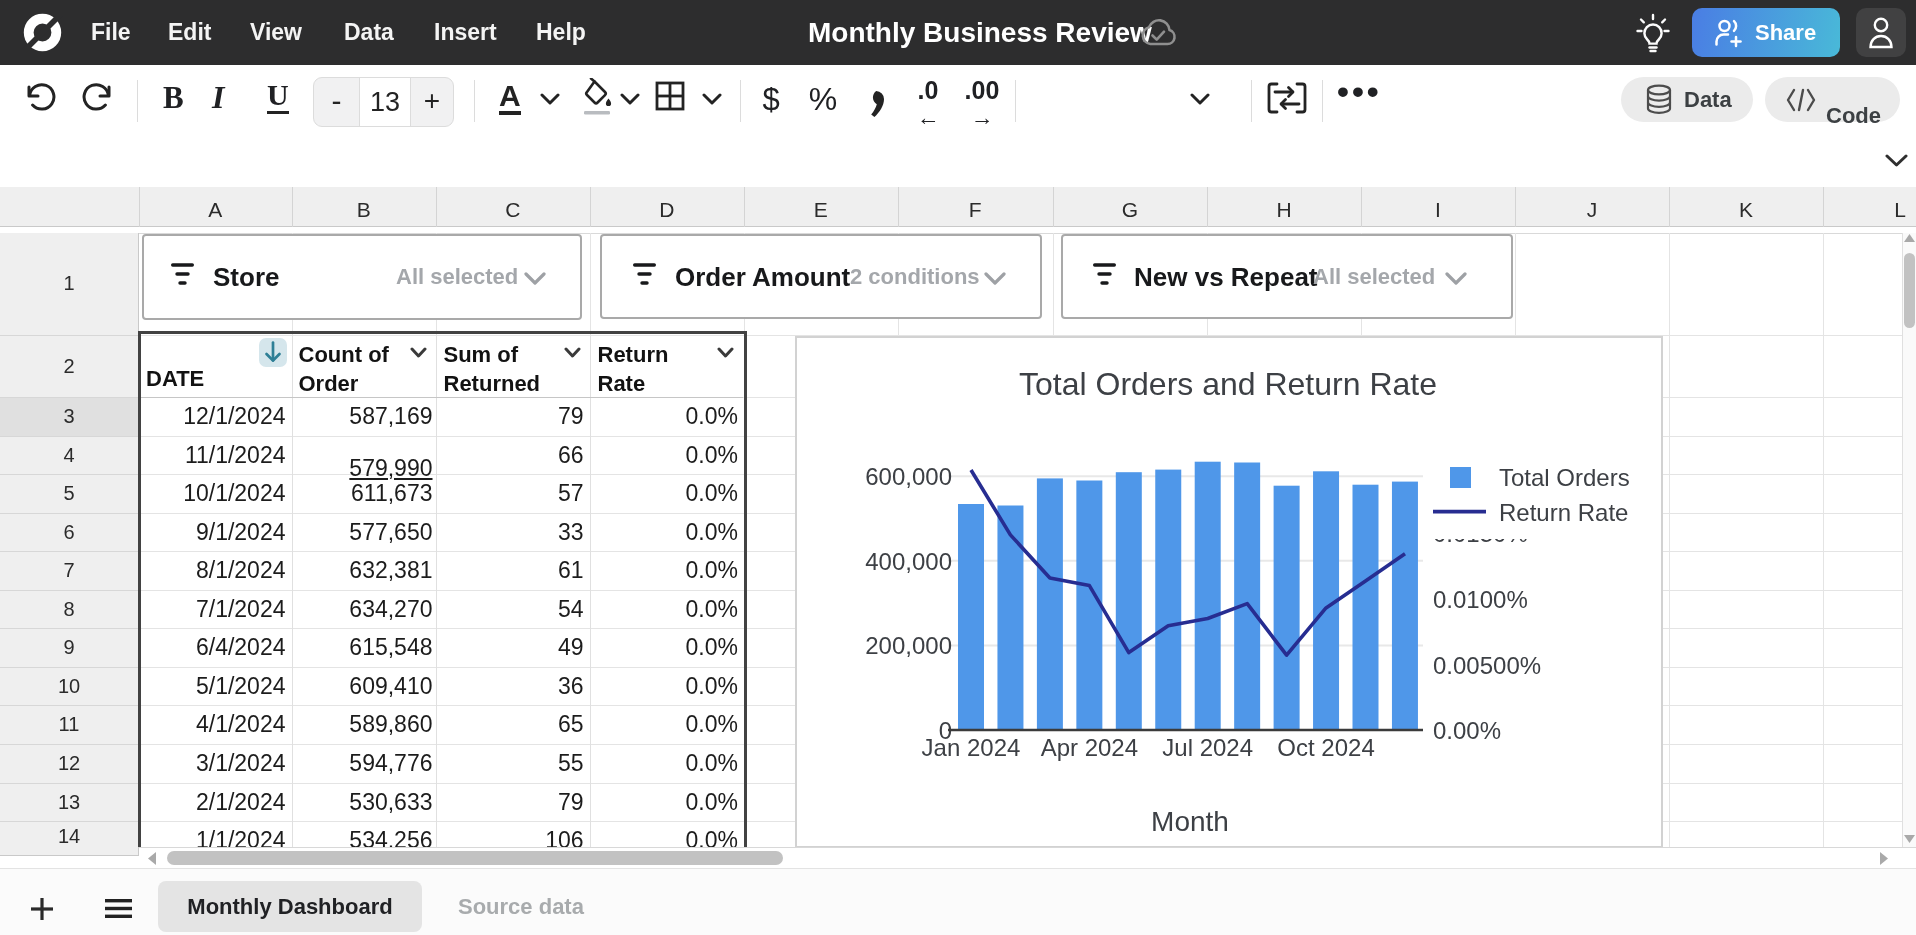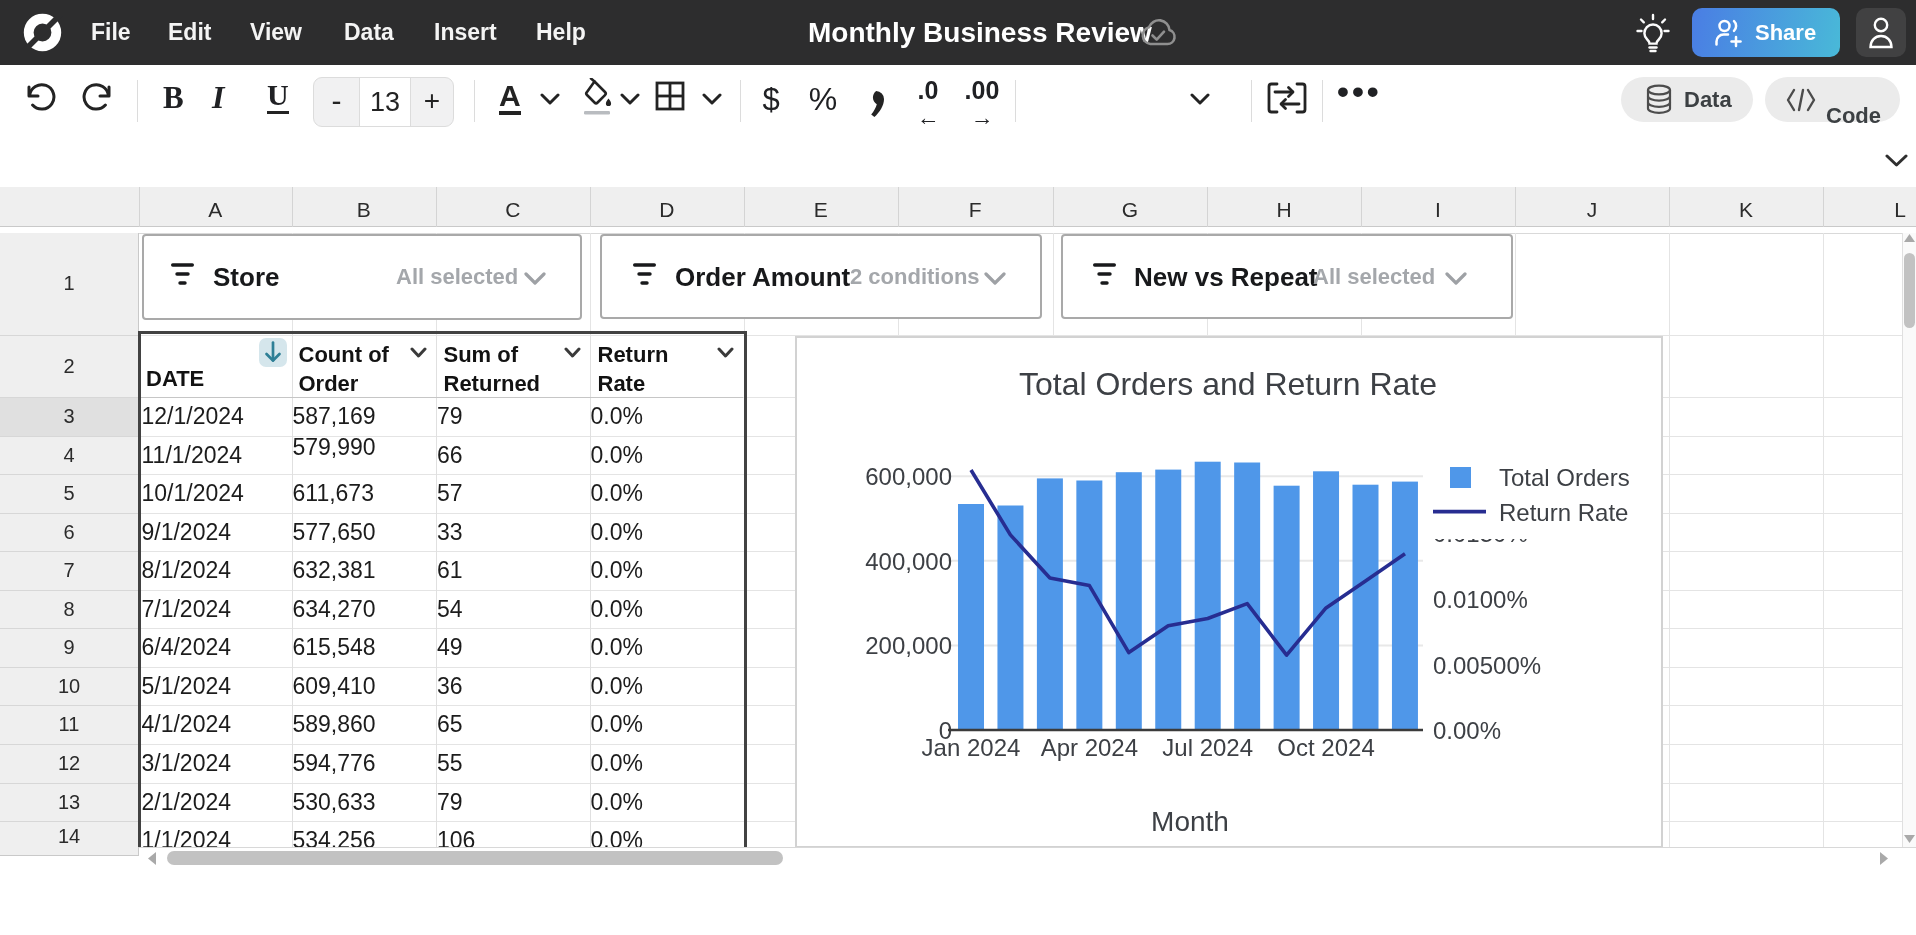--- a/index.html
+++ b/index.html
@@ -15,21 +15,21 @@
 .collab{position:absolute;top:0;height:40px;line-height:46px;text-align:center;font-size:21px;color:#2b2b2b;}
 .colline{position:absolute;top:0;width:1px;height:40px;background:#d4d4d4;}
 #grid{position:absolute;left:0;top:233px;width:1916px;height:614px;background:#fff;overflow:hidden;}
 .gline-h{position:absolute;height:1px;background:#e4e4e4;}
 .gline-v{position:absolute;width:1px;background:#e4e4e4;}
 .rowlab{position:absolute;left:0;width:138px;text-align:center;font-size:20px;color:#2b2b2b;}
 .rline{position:absolute;left:0;width:138px;height:1px;background:#d7d7d7;}
 .fbox{position:absolute;background:#fff;border:2px solid #a9a9a9;border-radius:4px;}
 .fname{position:absolute;font-size:26px;font-weight:700;color:#18191b;height:28px;line-height:28px;}
 .fval{position:absolute;font-size:22px;font-weight:600;color:#a4a7ab;height:28px;line-height:28px;}
-.tcell{position:absolute;font-size:23px;color:#1c1c1c;}
+.tcell{position:absolute;font-size:23px;color:#1c1c1c;text-align:right;}
 .thead{position:absolute;font-size:22px;font-weight:700;color:#121212;line-height:29px;}
 #tabbar{position:absolute;left:0;top:868px;width:1916px;height:67px;background:#fbfbfb;border-top:1px solid #e3e3e3;}
 </style></head><body>
 <div id="app">
     <div id="topbar">
       <svg class="abs" style="left:22px;top:12px" width="41" height="41" viewBox="0 0 41 41">
 <circle cx="20.5" cy="20.5" r="13.8" fill="none" stroke="#fff" stroke-width="9.8"></circle>
 <line x1="0" y1="41" x2="41" y2="0" stroke="#2d2d2e" stroke-width="5.6"></line>
       </svg>
       <div class="menuitem" style="left:91px">File</div>
@@ -313,21 +313,21 @@
       </svg>
       <div class="thead" style="left:597.5px;top:106.5px;">Return<br>Rate</div>
       <svg class="abs" style="left:717px;top:114px" width="17" height="13" viewBox="0 0 17 13">
         <polyline points="2,2 8.5,9 15,2" fill="none" stroke="#3a3a3a" stroke-width="3" stroke-linecap="round" stroke-linejoin="round"></polyline>
       </svg>
       <div class="tcell" style="left:141.5px;top:164px;width:144px;height:38.55px;line-height:38.55px;">12/1/2024</div>
       <div class="tcell" style="left:292.5px;top:164px;width:140px;height:38.55px;line-height:38.55px;">587,169</div>
       <div class="tcell" style="left:437px;top:164px;width:146.5px;height:38.55px;line-height:38.55px;">79</div>
       <div class="tcell" style="left:590.5px;top:164px;width:147.5px;height:38.55px;line-height:38.55px;">0.0%</div>
       <div class="tcell" style="left:141.5px;top:202.5px;width:144px;height:38.55px;line-height:38.55px;">11/1/2024</div>
-      <div class="tcell" style="left:292.5px;top:195px;width:140px;height:38.55px;line-height:38.55px;">579,990</div>
+      <div class="tcell" style="left:292.5px;top:216px;width:140px;height:38.55px;line-height:38.55px;text-decoration:underline;">579,990</div>
       <div class="tcell" style="left:437px;top:202.5px;width:146.5px;height:38.55px;line-height:38.55px;">66</div>
       <div class="tcell" style="left:590.5px;top:202.5px;width:147.5px;height:38.55px;line-height:38.55px;">0.0%</div>
       <div class="tcell" style="left:141.5px;top:241.1px;width:144px;height:38.55px;line-height:38.55px;">10/1/2024</div>
       <div class="tcell" style="left:292.5px;top:241.1px;width:140px;height:38.55px;line-height:38.55px;">611,673</div>
       <div class="tcell" style="left:437px;top:241.1px;width:146.5px;height:38.55px;line-height:38.55px;">57</div>
       <div class="tcell" style="left:590.5px;top:241.1px;width:147.5px;height:38.55px;line-height:38.55px;">0.0%</div>
       <div class="tcell" style="left:141.5px;top:279.6px;width:144px;height:38.55px;line-height:38.55px;">9/1/2024</div>
       <div class="tcell" style="left:292.5px;top:279.6px;width:140px;height:38.55px;line-height:38.55px;">577,650</div>
       <div class="tcell" style="left:437px;top:279.6px;width:146.5px;height:38.55px;line-height:38.55px;">33</div>
       <div class="tcell" style="left:590.5px;top:279.6px;width:147.5px;height:38.55px;line-height:38.55px;">0.0%</div>
@@ -414,12 +414,29 @@
     </svg>
     <div class="abs" style="left:167px;top:851px;width:616px;height:14px;border-radius:7px;background:#c2c2c2;"></div>
     <div class="abs" style="left:1902px;top:233px;width:14px;height:614px;background:#fafafa;border-left:1px solid #e0e0e0;"></div>
     <svg class="abs" style="left:1903px;top:231px" width="13" height="14" viewBox="0 0 13 14">
 <polygon points="1,11 6.5,3 12,11" fill="#a9a9a9"></polygon>
     </svg>
     <div class="abs" style="left:1904px;top:253px;width:11px;height:75px;border-radius:5.5px;background:#c2c2c2;"></div>
     <svg class="abs" style="left:1903px;top:832px" width="13" height="14" viewBox="0 0 13 14">
 <polygon points="1,3 6.5,11 12,3" fill="#a9a9a9"></polygon>
     </svg>
+    <div id="tabbar">
+      <svg class="abs" style="left:31px;top:29px" width="22" height="22" viewBox="0 0 22 22">
+<g stroke="#2a2a2a" stroke-width="3.2">
+<line x1="11" y1="0" x2="11" y2="22"></line>
+          <line x1="0" y1="11" x2="22" y2="11"></line>
+        </g>
+      </svg>
+      <svg class="abs" style="left:105px;top:30px" width="27" height="19" viewBox="0 0 27 19">
+<g stroke="#222" stroke-width="3.4">
+<line x1="0" y1="1.7" x2="27" y2="1.7"></line>
+          <line x1="0" y1="9.5" x2="27" y2="9.5"></line>
+          <line x1="0" y1="17.3" x2="27" y2="17.3"></line>
+        </g>
+      </svg>
+      <div class="abs" style="left:158px;top:12px;width:264px;height:51px;border-radius:8px;background:#e4e4e4;text-align:center;line-height:51px;font-size:22px;font-weight:600;color:#202124;">Monthly Dashboard</div>
+      <div class="abs" style="left:458px;top:12px;height:51px;line-height:51px;font-size:22px;font-weight:600;color:#a8abad;">Source data</div>
+    </div>
   </div>
 </body></html>

